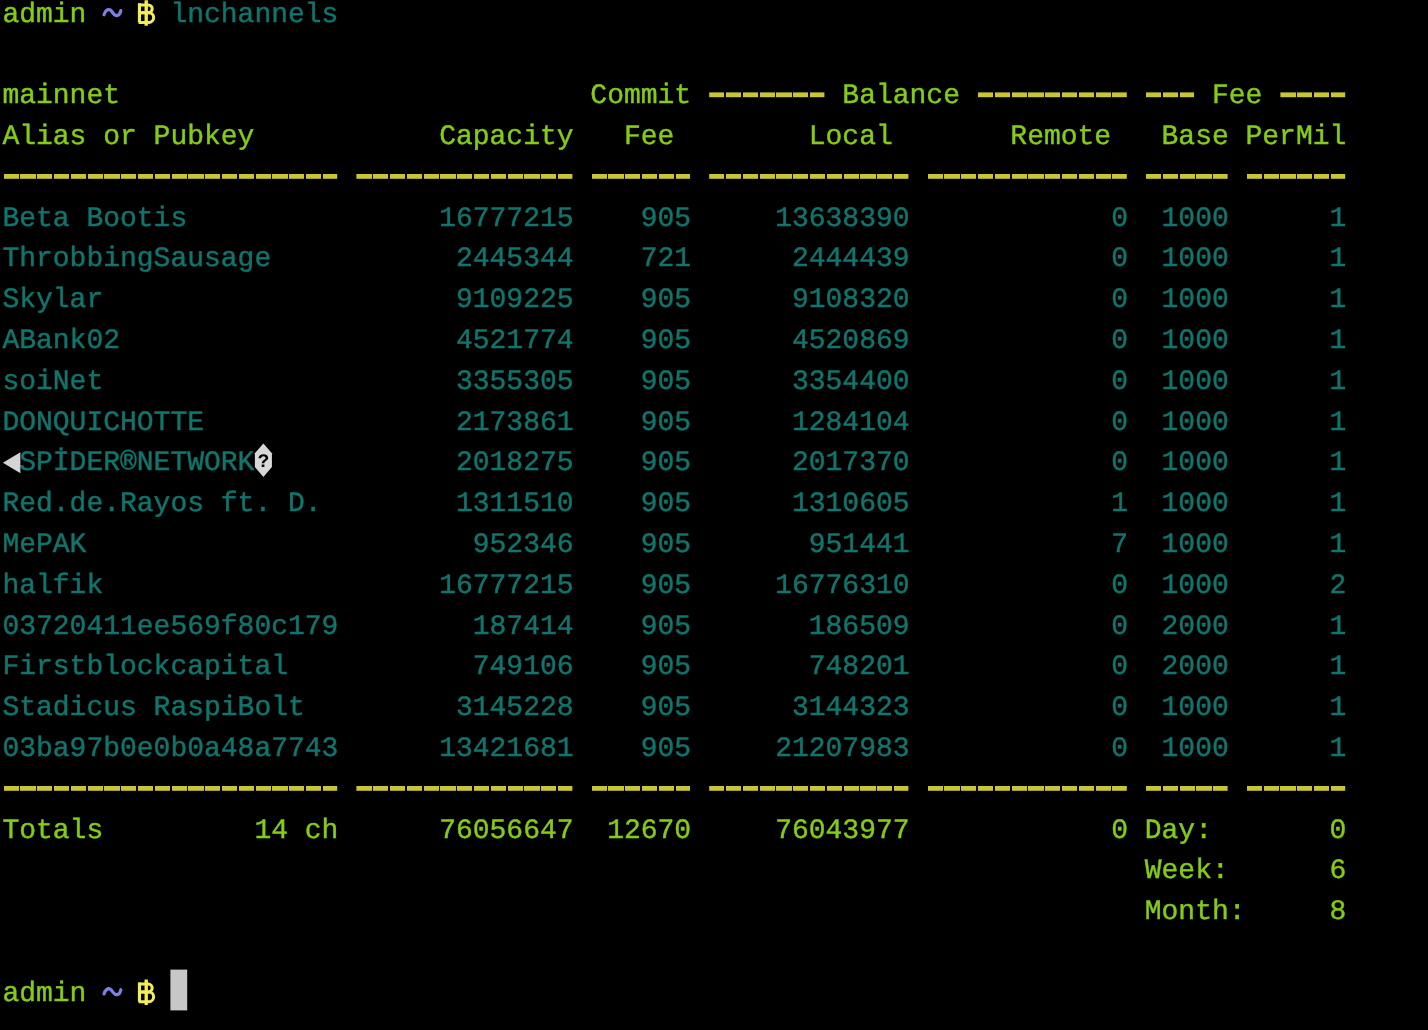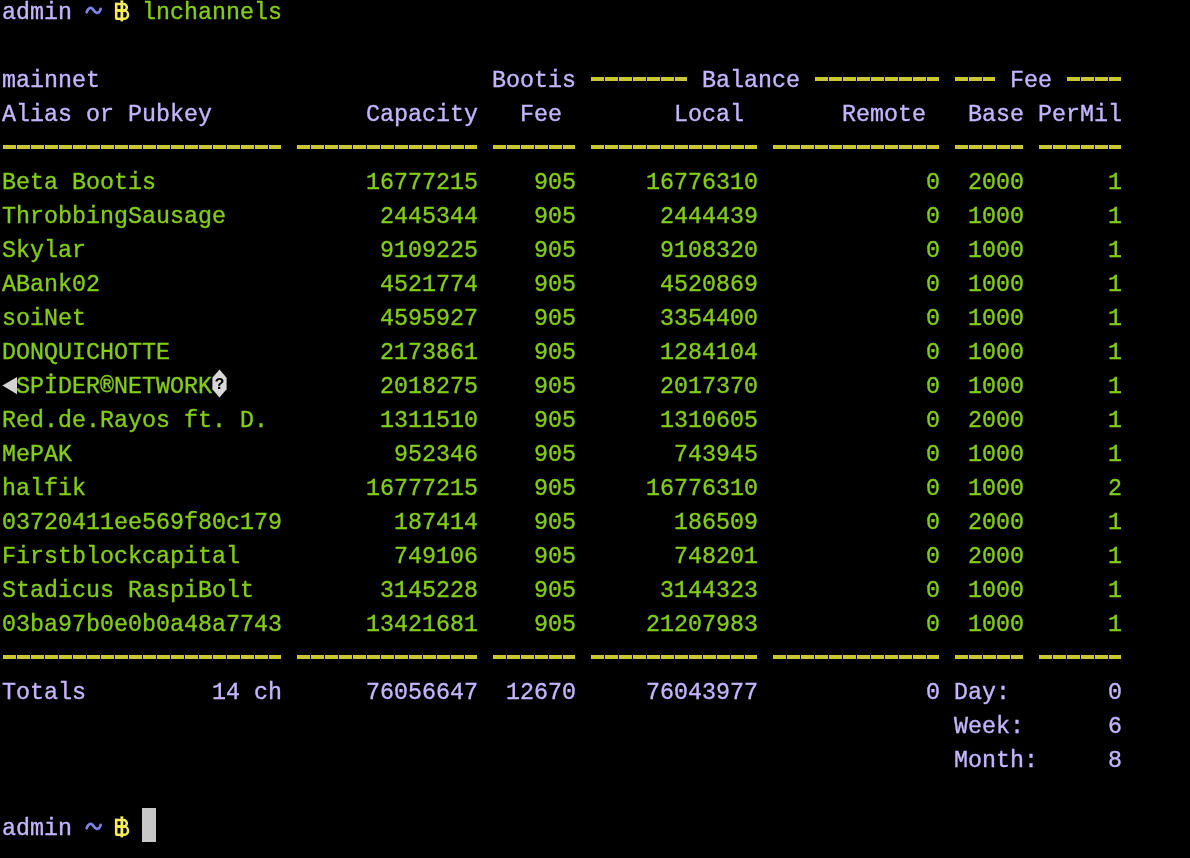--- a/index.html
+++ b/index.html
@@ -1,35 +1,35 @@
 <!DOCTYPE html>
 <html><head><meta charset="utf-8"><title>t</title><style>
 html,body{margin:0;padding:0;background:#000;}
 body{width:1190px;height:858px;overflow:hidden;position:relative;}
 #t{position:absolute;left:2px;top:-4.2px;margin:0;font-family:"Liberation Mono",monospace;font-size:23.333px;line-height:34px;white-space:pre;-webkit-text-stroke:0.35px currentColor;}
-.y{color:#c4b5fd}
-.w{color:#84cc16}
+.y{color:#84cc16}
+.w{color:#0f766e}
 #cur{position:absolute;left:142px;top:808px;width:14px;height:34px;background:#c7c7c7}
 .ov{position:absolute}
 .dsh{position:absolute;height:4px;background:repeating-linear-gradient(90deg,#c9c533 0px,#c9c533 12.6px,transparent 12.6px,transparent 14px)}
 </style></head><body>
 <pre id="t"><span class="y">admin</span> &nbsp; &nbsp; <span class="w">lnchannels</span>
 
-<span class="y">mainnet                            Bootis         Balance               Fee     </span>
+<span class="y">mainnet                            Commit         Balance               Fee     </span>
 <span class="y">Alias or Pubkey           Capacity   Fee        Local       Remote   Base PerMil</span>
 
-<span class="w">Beta Bootis               16777215    905     16776310            0  2000      1</span>
-<span class="w">ThrobbingSausage           2445344    905      2444439            0  1000      1</span>
+<span class="w">Beta Bootis               16777215    905     13638390            0  1000      1</span>
+<span class="w">ThrobbingSausage           2445344    721      2444439            0  1000      1</span>
 <span class="w">Skylar                     9109225    905      9108320            0  1000      1</span>
 <span class="w">ABank02                    4521774    905      4520869            0  1000      1</span>
-<span class="w">soiNet                     4595927    905      3354400            0  1000      1</span>
+<span class="w">soiNet                     3355305    905      3354400            0  1000      1</span>
 <span class="w">DONQUICHOTTE               2173861    905      1284104            0  1000      1</span>
 <span class="w">&nbsp;SPİDER®NETWORK&nbsp;           2018275    905      2017370            0  1000      1</span>
-<span class="w">Red.de.Rayos ft. D.        1311510    905      1310605            0  2000      1</span>
-<span class="w">MePAK                       952346    905       743945            0  1000      1</span>
+<span class="w">Red.de.Rayos ft. D.        1311510    905      1310605            1  1000      1</span>
+<span class="w">MePAK                       952346    905       951441            7  1000      1</span>
 <span class="w">halfik                    16777215    905     16776310            0  1000      2</span>
 <span class="w">03720411ee569f80c179        187414    905       186509            0  2000      1</span>
 <span class="w">Firstblockcapital           749106    905       748201            0  2000      1</span>
 <span class="w">Stadicus RaspiBolt         3145228    905      3144323            0  1000      1</span>
 <span class="w">03ba97b0e0b0a48a7743      13421681    905     21207983            0  1000      1</span>
 
 <span class="y">Totals         14 ch      76056647  12670     76043977            0 Day:       0</span>
 <span class="y">                                                                    Week:      6</span>
 <span class="y">                                                                    Month:     8</span>
 

